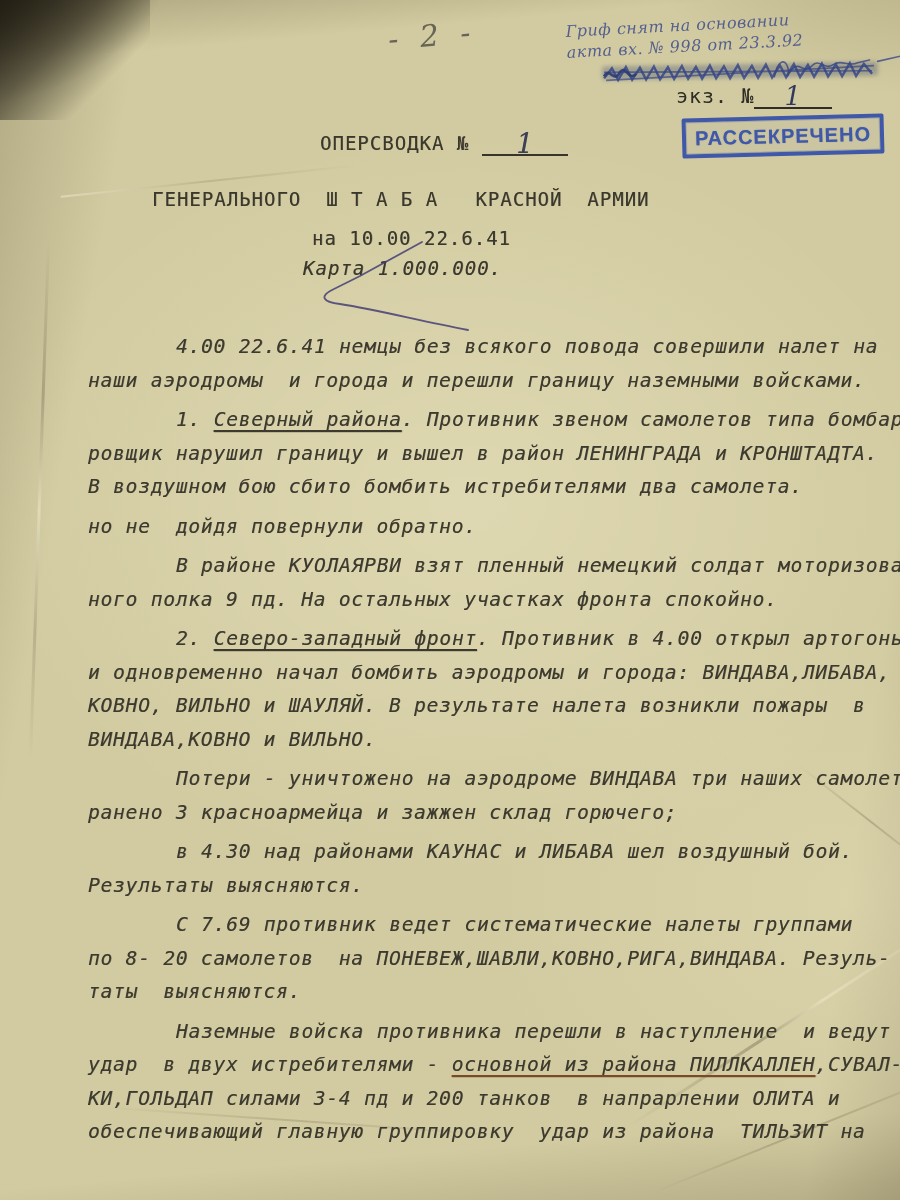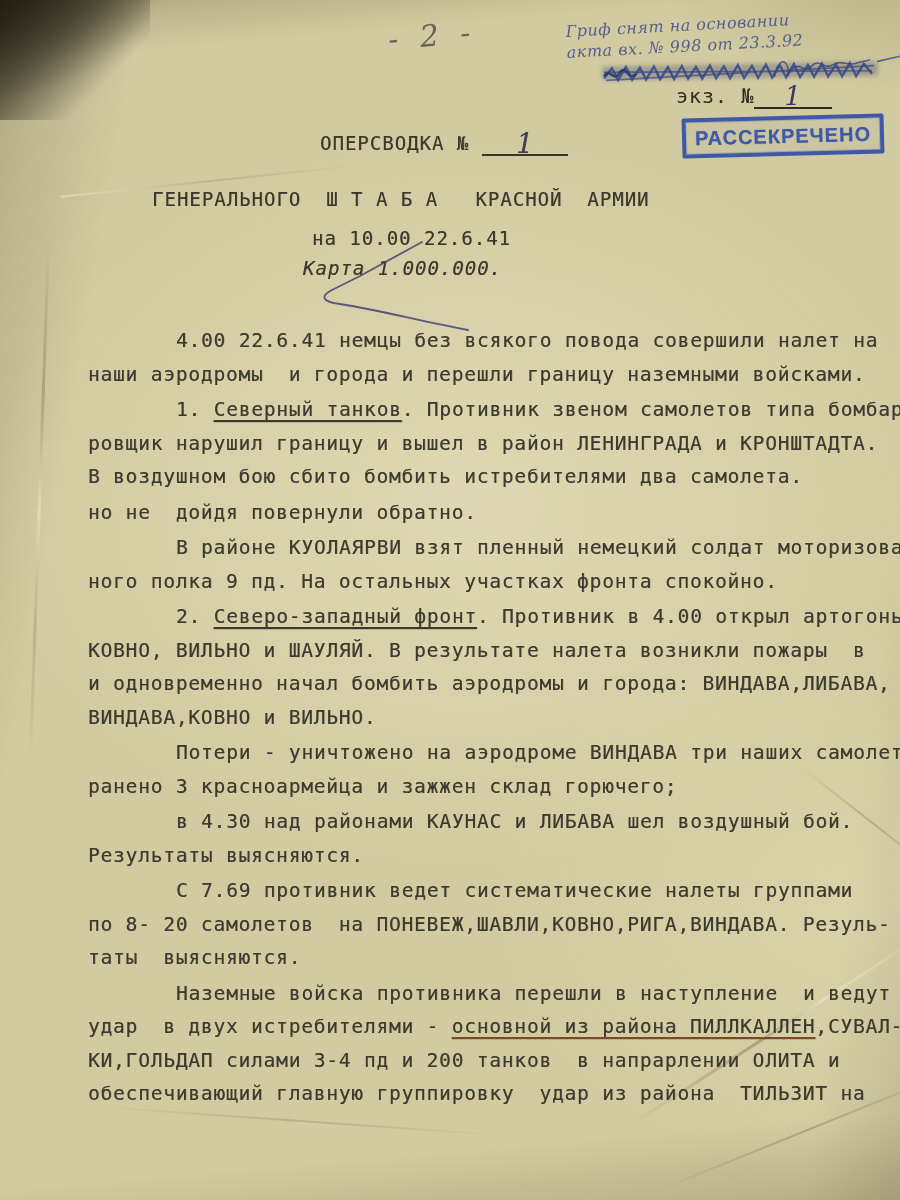--- a/index.html
+++ b/index.html
@@ -65,21 +65,21 @@
   .t-map{left:303px;top:257px;font-style:italic;}
   .title-number{display:inline-block;width:86px;text-align:center;border-bottom:2px solid #37342a;
     font-family:"DejaVu Serif",serif;font-style:italic;font-size:27px;color:#3b3f57;
     line-height:20px;vertical-align:-3px;letter-spacing:0;}
 
   .pen-squiggle{position:absolute;left:200px;top:238px;pointer-events:none;}
 
   .doc-body{position:absolute;left:88px;top:324px;width:802px;
     font-size:19.5px;letter-spacing:.8px;line-height:33.5px;color:#3c392e;
     text-shadow:.4px .4px 0 rgba(60,57,46,.5);}
-  .para{margin:0 0 2px 0;}
+  .para{margin:6px 0 2px 0;font-style:italic;}
   .line{white-space:pre;}
   .line.indent{text-indent:88px;}
   .u{text-decoration:underline;text-decoration-thickness:1.5px;text-underline-offset:4px;}
 </style>
 </head>
 <body>
 
 <div class="page">
 
   <div class="corner-shade"></div>
@@ -125,35 +125,35 @@
   <svg class="pen-squiggle" width="320" height="104" viewBox="0 0 320 104">
     <path d="M222,4 L160,38 L132,52 C120,58 122,64 140,66 C178,72 216,82 268,92" fill="none" stroke="#453e74" stroke-width="1.8" stroke-linecap="round" opacity=".85"></path>
   </svg>
 
   <div class="doc-body">
       <div class="para">
         <div class="line indent"><span>4.00 22.6.41 немцы без всякого повода совершили налет на</span></div>
         <div class="line"><span>наши аэродромы  и города и перешли границу наземными войсками.</span></div>
       </div>
       <div class="para">
-        <div class="line indent"><span>1. </span><span class="u">Северный танков</span><span>. Противник звеном самолетов типа бомбарди-</span></div>
+        <div class="line indent"><span>1. </span><span class="u">Северный района</span><span>. Противник звеном самолетов типа бомбарди-</span></div>
         <div class="line"><span>ровщик нарушил границу и вышел в район ЛЕНИНГРАДА и КРОНШТАДТА.</span></div>
         <div class="line"><span>В воздушном бою сбито бомбить истребителями два самолета.</span></div>
       </div>
       <div class="para">
         <div class="line"><span>но не  дойдя повернули обратно.</span></div>
       </div>
       <div class="para">
         <div class="line indent"><span>В районе КУОЛАЯРВИ взят пленный немецкий солдат моторизован-</span></div>
         <div class="line"><span>ного полка 9 пд. На остальных участках фронта спокойно.</span></div>
       </div>
       <div class="para">
         <div class="line indent"><span>2. </span><span class="u">Северо-западный фронт</span><span>. Противник в 4.00 открыл артогонь</span></div>
+        <div class="line"><span>и одновременно начал бомбить аэродромы и города: ВИНДАВА,ЛИБАВА,</span></div>
         <div class="line"><span>КОВНО, ВИЛЬНО и ШАУЛЯЙ. В результате налета возникли пожары  в</span></div>
-        <div class="line"><span>и одновременно начал бомбить аэродромы и города: ВИНДАВА,ЛИБАВА,</span></div>
         <div class="line"><span>ВИНДАВА,КОВНО и ВИЛЬНО.</span></div>
       </div>
       <div class="para">
         <div class="line indent"><span>Потери - уничтожено на аэродроме ВИНДАВА три наших самолета,</span></div>
         <div class="line"><span>ранено 3 красноармейца и зажжен склад горючего;</span></div>
       </div>
       <div class="para">
         <div class="line indent"><span>в 4.30 над районами КАУНАС и ЛИБАВА шел воздушный бой.</span></div>
         <div class="line"><span>Результаты выясняются.</span></div>
       </div>

